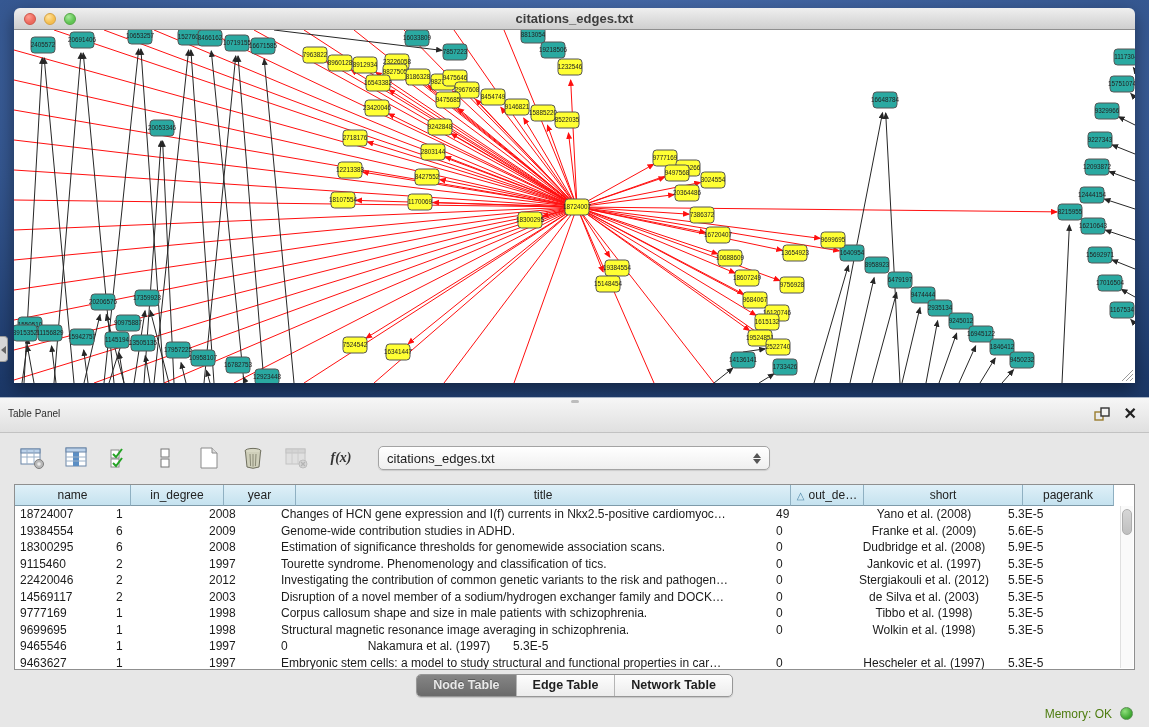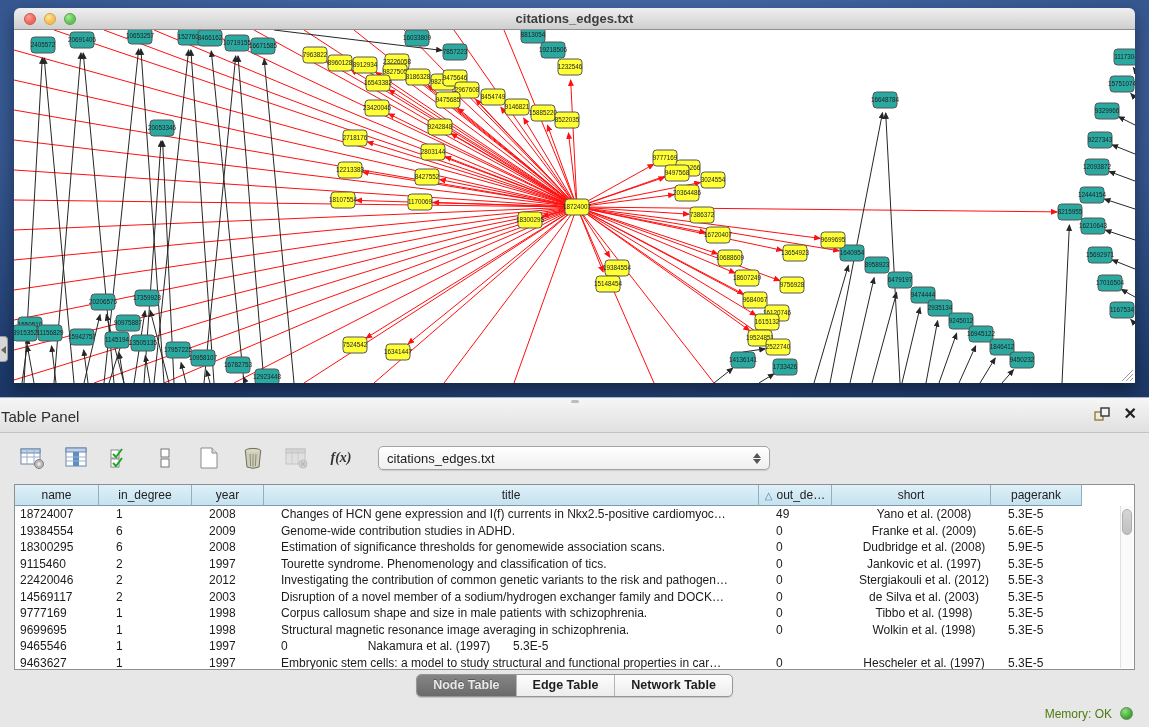--- a/index.html
+++ b/index.html
@@ -29,21 +29,21 @@
   .side-notch { position:absolute; left:0; top:336px; width:8px; height:26px;
     background:#d7d7d7; border:1px solid #9a9a9a; border-left:none; border-radius:0 4px 4px 0; }
   .side-notch::after { content:""; position:absolute; left:1px; top:9px;
     border:4px solid transparent; border-right:5px solid #666; border-left:none; }
 
   
   .bottom-panel { position:absolute; left:0; top:397px; width:1149px; height:330px;
     background:#e7e7e7; }
   .panel-header { position:absolute; left:0; top:0; width:100%; height:36px;
     background:linear-gradient(#f6f6f6,#e0e0e0); border-top:1px solid #a8b4c6; border-bottom:1px solid #c2c2c2; }
-  .panel-title { position:absolute; left:1px; top:10px; font-size:15px; color:#2e2e2e; }
+  .panel-title { position:absolute; left:8px; top:10px; font-size:10px; color:#2e2e2e; }
   .panel-grip { position:absolute; left:50%; top:2px; width:8px; height:3px; margin-left:-4px;
     background:#bdbdbd; border-radius:2px; }
   .header-btns { position:absolute; right:12px; top:8px; display:flex; gap:14px; align-items:center; }
   .close-x { font-size:16px; font-weight:bold; color:#222; line-height:16px; cursor:default; }
 
   .toolbar { position:absolute; left:18px; top:44px; height:34px; display:flex; align-items:center; gap:14px; }
   .tool { width:30px; height:28px; display:flex; align-items:center; justify-content:center;font-family:Liberation Serif, serif; }
   .fx { font-size:14px; font-weight:bold; font-style:italic; color:#333; }
   .combo { margin-left:8px; width:392px; height:24px; border:1px solid #a3a3a3; border-radius:5px;
     background:linear-gradient(#ffffff,#efefef); display:flex; align-items:center; padding:0 8px;
@@ -712,21 +712,21 @@
       <span class="combo-label">citations_edges.txt</span>
       <span class="combo-arrows">
           <i class="up"></i>
           <i class="down"></i>
         </span>
     </div>
   </div>
 
   <div class="table-wrap">
     <div class="thead" id="thead">
-        <div class="th" style="width: 84px;">
+        <div class="th" style="width: 116px;">
           <span>name</span>
         </div>
         <div class="th" style="width: 93px;">
           <span>in_degree</span>
         </div>
         <div class="th" style="width: 72px;">
           <span>year</span>
         </div>
         <div class="th" style="width: 495px;">
           <span>title</span>
@@ -779,21 +779,21 @@
           <div class="td center" style="width: 159px;">Jankovic et al. (1997)</div>
           <div class="td" style="width: 91px;">5.3E-5</div>
         </div>
         <div class="tr">
           <div class="td" style="width: 96px;">22420046</div>
           <div class="td" style="width: 93px;">2</div>
           <div class="td" style="width: 72px;">2012</div>
           <div class="td" style="width: 495px;">Investigating the contribution of common genetic variants to the risk and pathogen…</div>
           <div class="td" style="width: 73px;">0</div>
           <div class="td center" style="width: 159px;">Stergiakouli et al. (2012)</div>
-          <div class="td" style="width: 91px;">5.5E-3</div>
+          <div class="td" style="width: 91px;">5.5E-5</div>
         </div>
         <div class="tr">
           <div class="td" style="width: 96px;">14569117</div>
           <div class="td" style="width: 93px;">2</div>
           <div class="td" style="width: 72px;">2003</div>
           <div class="td" style="width: 495px;">Disruption of a novel member of a sodium/hydrogen exchanger family and DOCK…</div>
           <div class="td" style="width: 73px;">0</div>
           <div class="td center" style="width: 159px;">de Silva et al. (2003)</div>
           <div class="td" style="width: 91px;">5.3E-5</div>
         </div>

